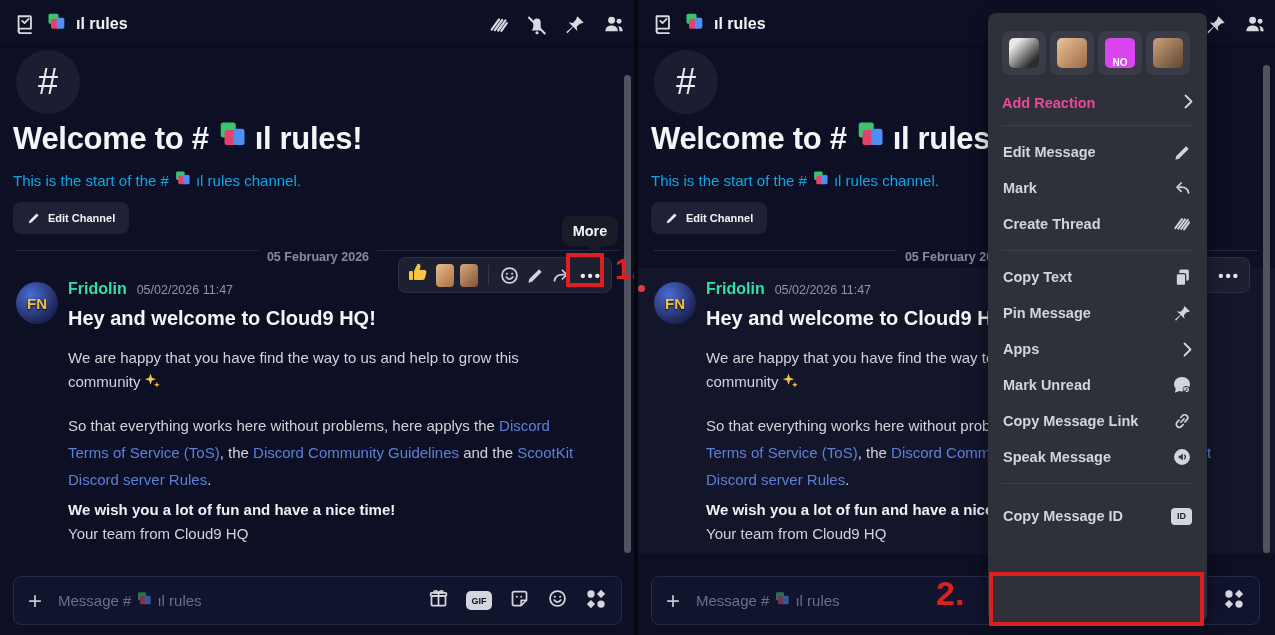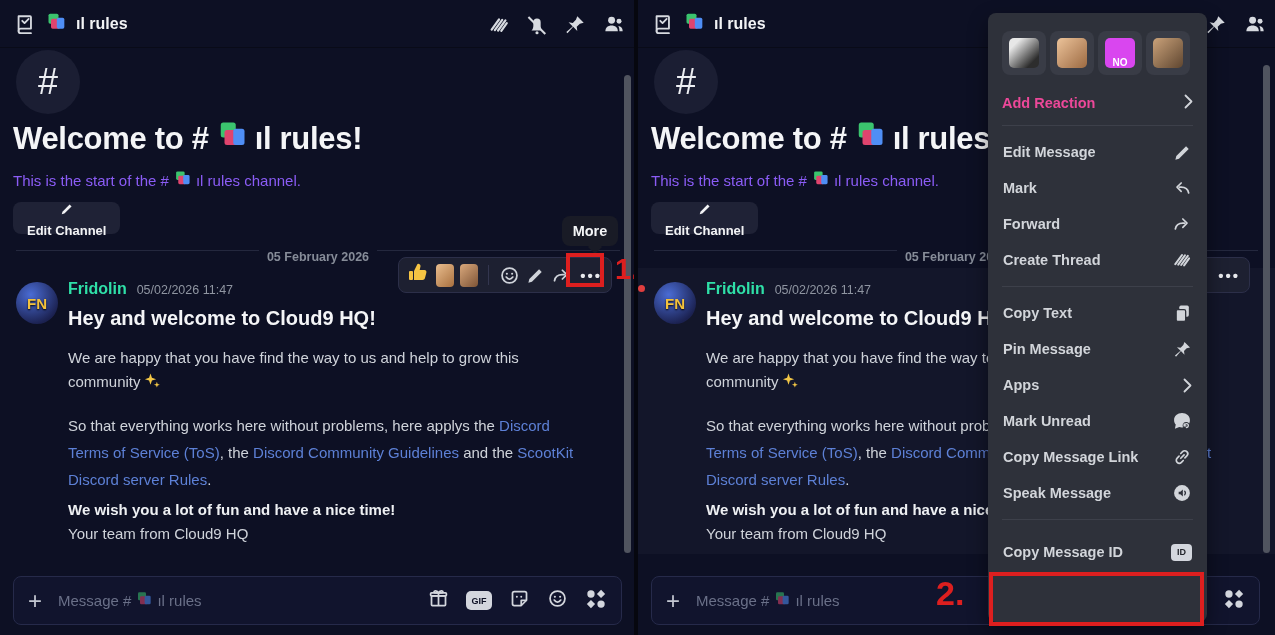--- a/index.html
+++ b/index.html
@@ -16,25 +16,25 @@
   .h-name { color:#f2f3f5; font-size:16px; font-weight:700; }
   .h-icons { position:absolute; right:9px; top:13px; display:flex; align-items:center; gap:16px; color:#d7dae0; }
   .h-icons svg { display:block; }
 
   
   .w-circle { position:absolute; left:16px; top:50px; width:64px; height:64px; border-radius:50%;
               background:#1b1e33; display:flex; align-items:center; justify-content:center;
               color:#eceef2; font-size:36px; font-weight:500; }
   .w-title { position:absolute; left:13px; top:120px; color:#f4f5f7; font-size:31px; font-weight:800;
              letter-spacing:-0.3px; display:flex; align-items:center; gap:8px; white-space:nowrap; }
-  .w-sub { position:absolute; left:13px; top:170px; color:#8b5cf6; font-size:15px;
+  .w-sub { position:absolute; left:13px; top:170px; color:#0ea5e9; font-size:15px;
            display:flex; align-items:center; gap:5px; white-space:nowrap; }
   .w-edit { position:absolute; left:13px; top:202px; height:32px; padding:0 14px; border-radius:8px;
-            background:#1f2236; color:#f2f3f5; font-size:13px; font-weight:700;
-            display:flex; align-items:center; gap:7px;flex-direction:column; }
+            background:#1f2236; color:#f2f3f5; font-size:11px; font-weight:700;
+            display:flex; align-items:center; gap:7px; }
 
   
   .d-div { position:absolute; left:16px; top:250px; width:604px; height:14px;
            display:flex; align-items:flex-start; gap:8px; }
   .d-div .ln { flex:1; height:1px; background:#24283e; }
   .d-div .lb { color:#868c98; font-size:12.5px; font-weight:700; white-space:nowrap; }
 
   
   .msg-highlight { position:absolute; left:0; top:268px; right:0; height:286px; background:rgba(255,255,255,0.028); }
   .unread-dot { position:absolute; left:0px; top:285px; width:7px; height:7px; border-radius:50%; background:#e03e3e; }
@@ -517,29 +517,20 @@
   <div class="menu-row">
     <span>Mark</span>
     <span>
         <svg width="20" height="20" viewBox="0 0 24 24" fill="none" stroke="#d2d5da" stroke-width="2" stroke-linecap="round" stroke-linejoin="round">
           <path d="M20 18c-.8-4.5-3.8-7-9-7H9"></path>
           <path d="M11 6l-5 5 5 5"></path>
         </svg>
       </span>
   </div>
   <div class="menu-row">
-    <span>Forward</span>
-    <span>
-        <svg width="20" height="20" viewBox="0 0 24 24" fill="none" stroke="#d2d5da" stroke-width="2" stroke-linecap="round" stroke-linejoin="round">
-          <path d="M4 18c.8-4.5 3.8-7 9-7h2"></path>
-          <path d="M13 6l5 5-5 5"></path>
-        </svg>
-      </span>
-  </div>
-  <div class="menu-row">
     <span>Create Thread</span>
     <span>
         <svg width="20" height="20" viewBox="0 0 24 24" stroke="#d2d5da" stroke-width="2.4" stroke-linecap="round">
           <path d="M4 17l8-11"></path>
           <path d="M7.5 17.5l8-11"></path>
           <path d="M11 18l8-11"></path>
           <path d="M14.5 18.5l6-8.5"></path>
         </svg>
       </span>
   </div>

